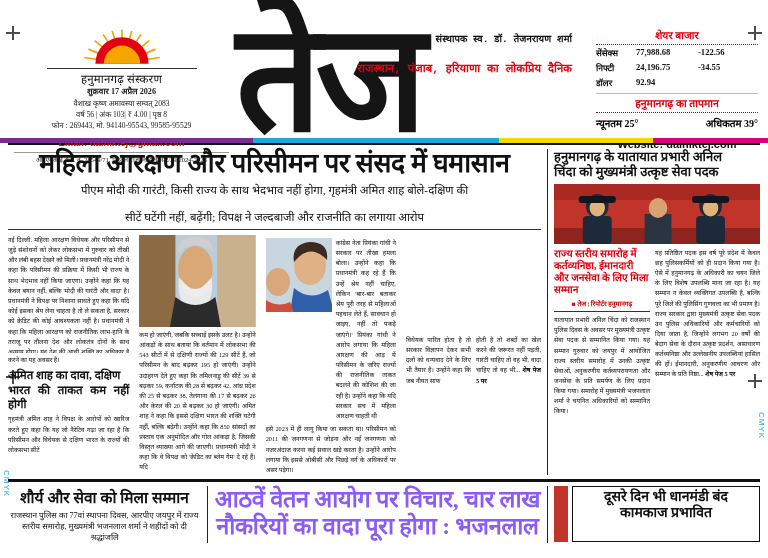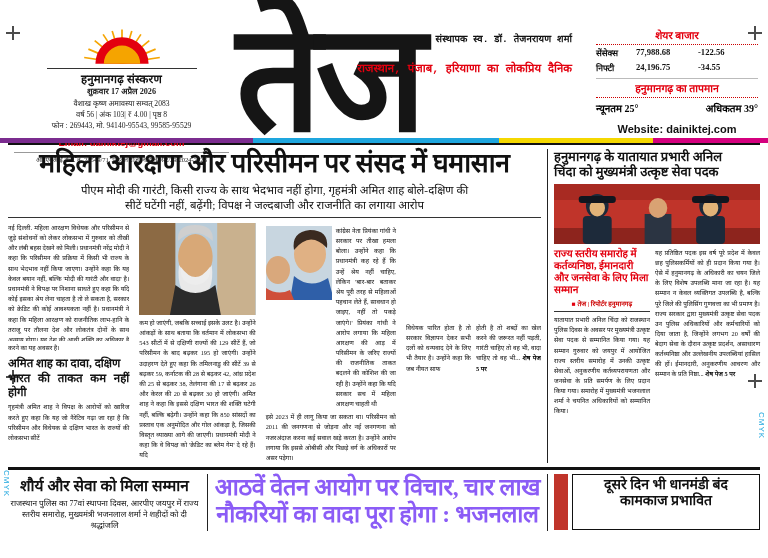--- a/index.html
+++ b/index.html
@@ -20,21 +20,21 @@
 
   .cmyk { position:absolute; font-family:"Liberation Sans",sans-serif; font-size:8px;
           letter-spacing:1px; writing-mode:vertical-rl; }
 
   
   .masthead { position:relative; height:142px; }
 
   .folio { position:absolute; left:14px; top:28px; width:215px; text-align:center; }
   .sunlogo { width:84px; height:38px; margin:0 auto 2px; position:relative; overflow:hidden; }
   .folio-rule { border-top:1.2px solid #333; width:150px; margin:0 auto 2px; }
-  .paper-place { font-weight:bold; font-size:11.5px; color:#111; letter-spacing:.2px; }
+  .paper-place { font-weight:normal; font-size:11.5px; color:#111; letter-spacing:.2px; }
   .folio-line { font-size:8.2px; color:#222; line-height:1.45; font-weight:bold;}
   .folio-line.thin { font-weight:normal; font-size:7.6px; }
   .email { font-family:"Liberation Sans",sans-serif; font-size:9.5px; color:#e3000f;
            font-weight:bold; margin-top:6px; }
   .regline { font-size:6.6px; color:#222; border-top:1px solid #999; margin-top:4px;
              padding-top:2px; }
 
   .credits { position:absolute; left:332px; top:32px; text-align:right; width:240px; z-index:4;font-family:Liberation Mono, monospace;}
   .founder { font-size:9.6px; color:#111; font-weight:bold; letter-spacing:.1px;}
   .tagline { font-size:11.4px; color:#e3000f; font-weight:bold; margin-top:15px; }
@@ -172,20 +172,25 @@
       <div class="mrow">
         <span class="mname">सेंसेक्स</span>
         <span class="mval">77,988.68</span>
         <span class="mchg">-122.56</span>
       </div>
       <div class="mrow">
         <span class="mname">निफ्टी</span>
         <span class="mval">24,196.75</span>
         <span class="mchg">-34.55</span>
       </div>
+      <div class="mrow">
+        <span class="mname">डॉलर</span>
+        <span class="mval">92.94</span>
+        <span class="mchg"></span>
+      </div>
 
       <div class="temp-title">हनुमानगढ़ का तापमान</div>
       <div class="temp-row">
         <span>न्यूनतम 25°</span>
         <span>अधिकतम 39°</span>
       </div>
       <div class="website">Website: dainiktej.com</div>
     </div>
 
     <div class="cbar">
@@ -197,21 +202,21 @@
   </div>
 
   <div class="rule-black"></div>
 
   <div class="lead">
     <div class="lead-wrap">
 
       <div class="lead-left">
         <div class="lead-head">महिला आरक्षण और परिसीमन पर संसद में घमासान</div>
         <div class="lead-sub">पीएम मोदी की गारंटी, किसी राज्य के साथ भेदभाव नहीं होगा, गृहमंत्री अमित शाह बोले-दक्षिण की</div>
-        <div class="lead-sub" style="margin-top:0">सीटें घटेंगी नहीं, बढ़ेंगी; विपक्ष ने जल्दबाजी और राजनीति का लगाया आरोप</div>
+        <div class="lead-sub" style="margin-top:12px">सीटें घटेंगी नहीं, बढ़ेंगी; विपक्ष ने जल्दबाजी और राजनीति का लगाया आरोप</div>
         <div class="rule-thin" style="margin:4px 0 0;"></div>
 
         <div class="cols">
 
           <div class="col c1">
             <div style="height:118px;overflow:hidden">नई दिल्ली. महिला आरक्षण विधेयक और परिसीमन से जुड़े संशोधनों को लेकर लोकसभा में गुरुवार को तीखी और लंबी बहस देखने को मिली। प्रधानमंत्री नरेंद्र मोदी ने कहा कि परिसीमन की प्रक्रिया में किसी भी राज्य के साथ भेदभाव नहीं किया जाएगा। उन्होंने कहा कि यह केवल बयान नहीं, बल्कि 'मोदी की गारंटी और वादा' है। प्रधानमंत्री ने विपक्ष पर निशाना साधते हुए कहा कि यदि कोई इसका श्रेय लेना चाहता है तो ले सकता है, सरकार को क्रेडिट की कोई आवश्यकता नहीं है। प्रधानमंत्री ने कहा कि महिला आरक्षण को राजनीतिक लाभ-हानि के तराजू पर तौलना देश और लोकतंत्र दोनों के साथ अन्याय होगा। यह देश की आधी शक्ति का अधिकार है और दशकों तक उन्हें निर्णय प्रक्रिया से दूर रखने का प्रायश्चित</div>
             <div style="margin-top:2px">करने का यह अवसर है।</div>
             <div class="kicker">अमित शाह का दावा, दक्षिण</div>
             <div class="kicker" style="margin-top:-2px">भारत की ताकत कम नहीं होगी</div>
             <div>गृहमंत्री अमित शाह ने विपक्ष के आरोपों को खारिज करते हुए कहा कि यह जो नैरेटिव गढ़ा जा रहा है कि परिसीमन और विधेयक से दक्षिण भारत के राज्यों की लोकसभा सीटें</div>

